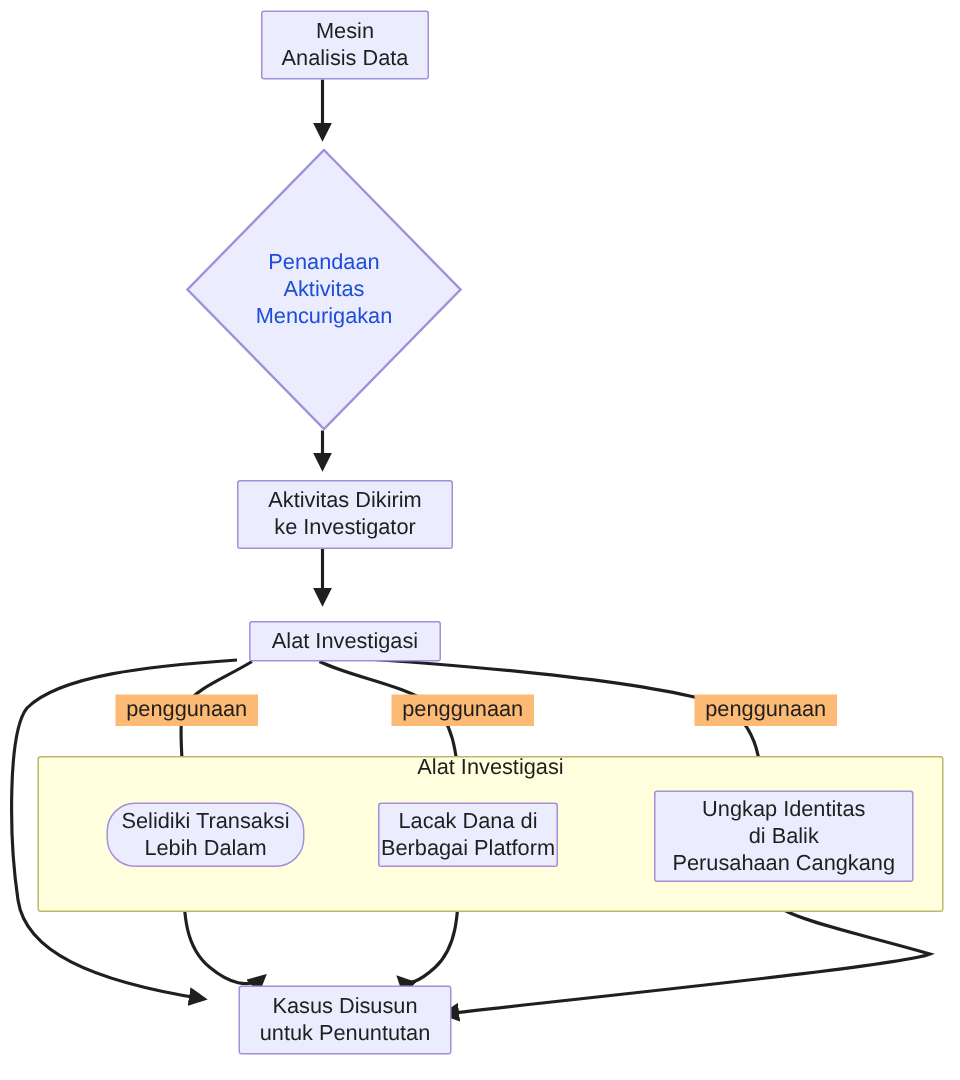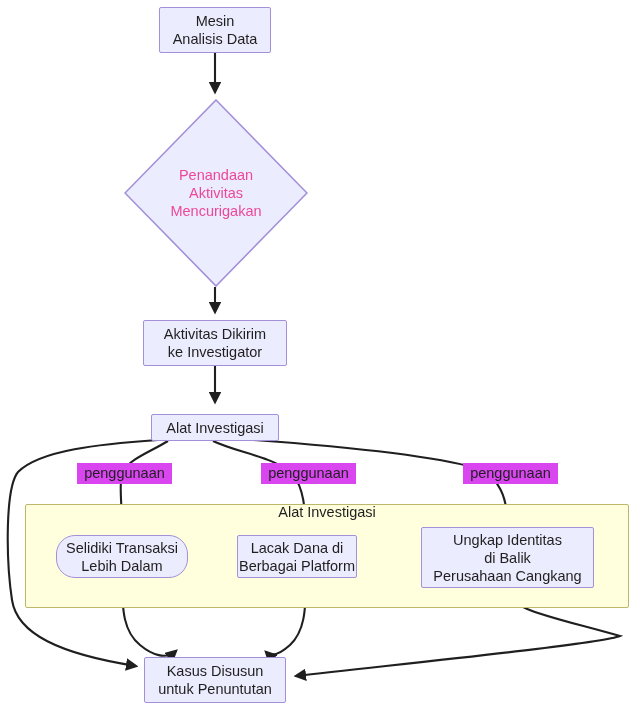--- a/index.html
+++ b/index.html
@@ -30,36 +30,37 @@
     border-radius: 2px;
     display: flex;
     align-items: center;
     justify-content: center;
     text-align: center;
     color: #1f1f1f;
     font-size: 14.5px;
     line-height: 18px;
     white-space: pre-line;
     z-index: 3;
+    margin-left: 15px;
   }
   .decision {
     position: absolute;
     z-index: 3;
   }
   .decision .dtext {
     position: absolute;
     left: 0;
     top: 0;
     width: 100%;
     height: 100%;
     display: flex;
     align-items: center;
     justify-content: center;
     text-align: center;
-    color: #ec4899;
+    color: #1d4ed8;
     font-size: 14.5px;
     line-height: 18px;
     white-space: pre-line;
   }
   .cluster {
     position: absolute;
     box-sizing: border-box;
     background: #FFFFDE;
     border: 1px solid #BDB76B;
     border-radius: 2px;
@@ -68,21 +69,21 @@
   .cluster-label {
     position: absolute;
     text-align: center;
     color: #1f1f1f;
     font-size: 14.5px;
     line-height: 18px;
     z-index: 2;
   }
   .edge-label {
     position: absolute;
-    background: #d946ef;
+    background: #fdba74;
     color: #1f1f1f;
     font-size: 14.5px;
     line-height: 20px;
     text-align: center;
     z-index: 4;
     padding: 0 2px;
     box-sizing: border-box;
   }
 </style>
 </head>

